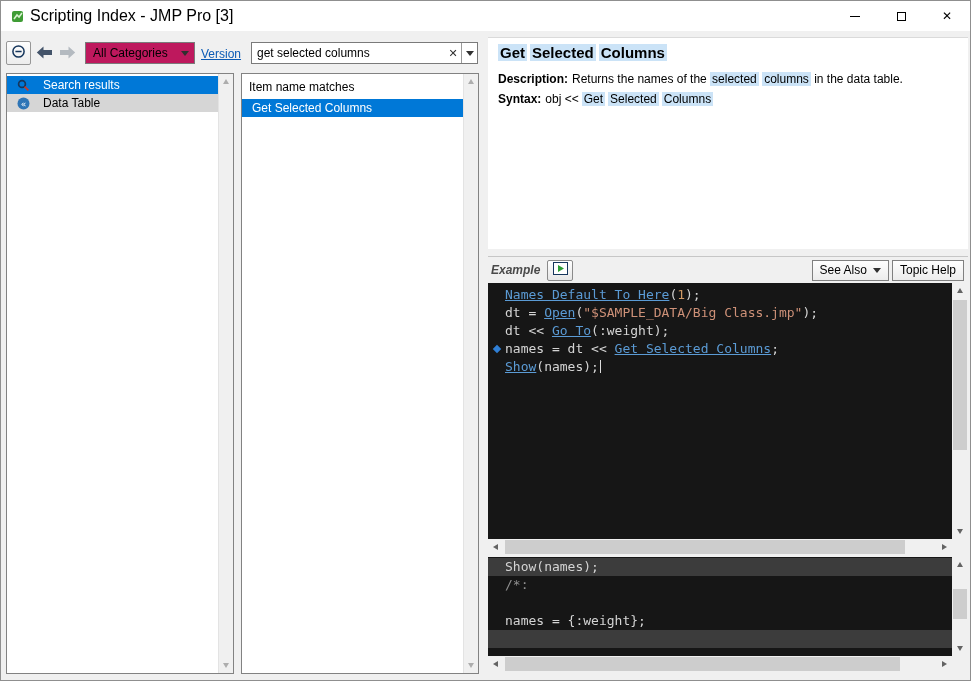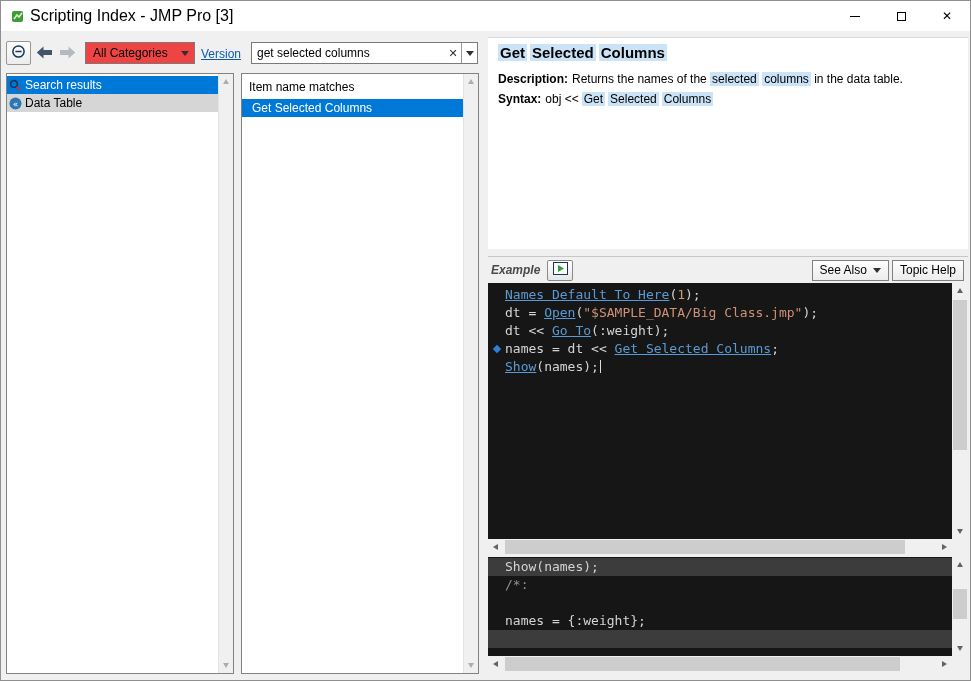--- a/index.html
+++ b/index.html
@@ -24,40 +24,40 @@
   .glyph-close { font-size:12px; line-height:1; }
 
   
   .btn-collapse { position:absolute; left:5px; top:40px; width:25px; height:24px;
     border:1px solid #979797; border-radius:2px; background:linear-gradient(#fefefe,#ececec);
     display:flex; align-items:center; justify-content:center; }
   .btn-arrow { position:absolute; top:44px; width:23px; height:17px; border:none; background:none;
     display:flex; align-items:center; justify-content:center; }
   .btn-back { left:32px; } .btn-fwd { left:55px; }
   .combo { position:absolute; left:84px; top:41px; width:110px; height:22px;
-    border:1px solid #7a7a7a; background:#ef4444; display:flex; align-items:center; padding:0 5px 0 7px; }
+    border:1px solid #7a7a7a; background:#be185d; display:flex; align-items:center; padding:0 5px 0 7px; }
   .combo-label { flex:1; }
   .tri-down { width:0; height:0; border-left:4px solid transparent; border-right:4px solid transparent; border-top:5px solid #303030; }
   .link-version { position:absolute; left:200px; top:46px; color:#0b5bb5; text-decoration:underline; }
 
   .searchbox { position:absolute; left:250px; top:41px; width:227px; height:22px;
     border:1px solid #7a7a7a; background:#fff; display:flex; align-items:center; }
   .search-input { flex:1; min-width:0; border:none; outline:none; height:100%;
     font:12px "Liberation Sans", sans-serif; padding:0 5px; }
   .search-clear { width:16px; text-align:center; color:#303030; font-size:11px; }
   .search-sep { width:1px; align-self:stretch; background:#9a9a9a; }
   .search-dd { width:15px; display:flex; align-items:center; justify-content:center; }
 
   
   .panel { position:absolute; top:72px; height:601px; border:1px solid #828282; background:#fff; display:flex; }
   .left-panel { left:5px; width:228px; }
   .mid-panel  { left:240px; width:238px; }
   .panel-content { flex:1; overflow:hidden; padding-top:2px; }
 
-  .nav-row { height:18px; display:flex; align-items:center; padding-left:2px; gap:2px; }
+  .nav-row { height:18px; display:flex; align-items:center; padding-left:10px; gap:12px; }
   .nav-row.sel { background:#0078d7; color:#fff; }
   .nav-row.alt { background:#d6d6d6; color:#000; }
   .nav-ic { width:14px; height:13px; display:inline-flex; }
 
   .mid-header { font-weight:normal; padding:4px 0 5px 7px; }
   .result-row { height:18px; line-height:18px; padding-left:10px; background:#0078d7; color:#fff; }
 
   
   .vscroll { width:15px; background:#f0f0f0; border-left:1px solid #e3e3e3; position:relative; }
   .sb-v { position:absolute; width:16px; background:#f0f0f0; }

